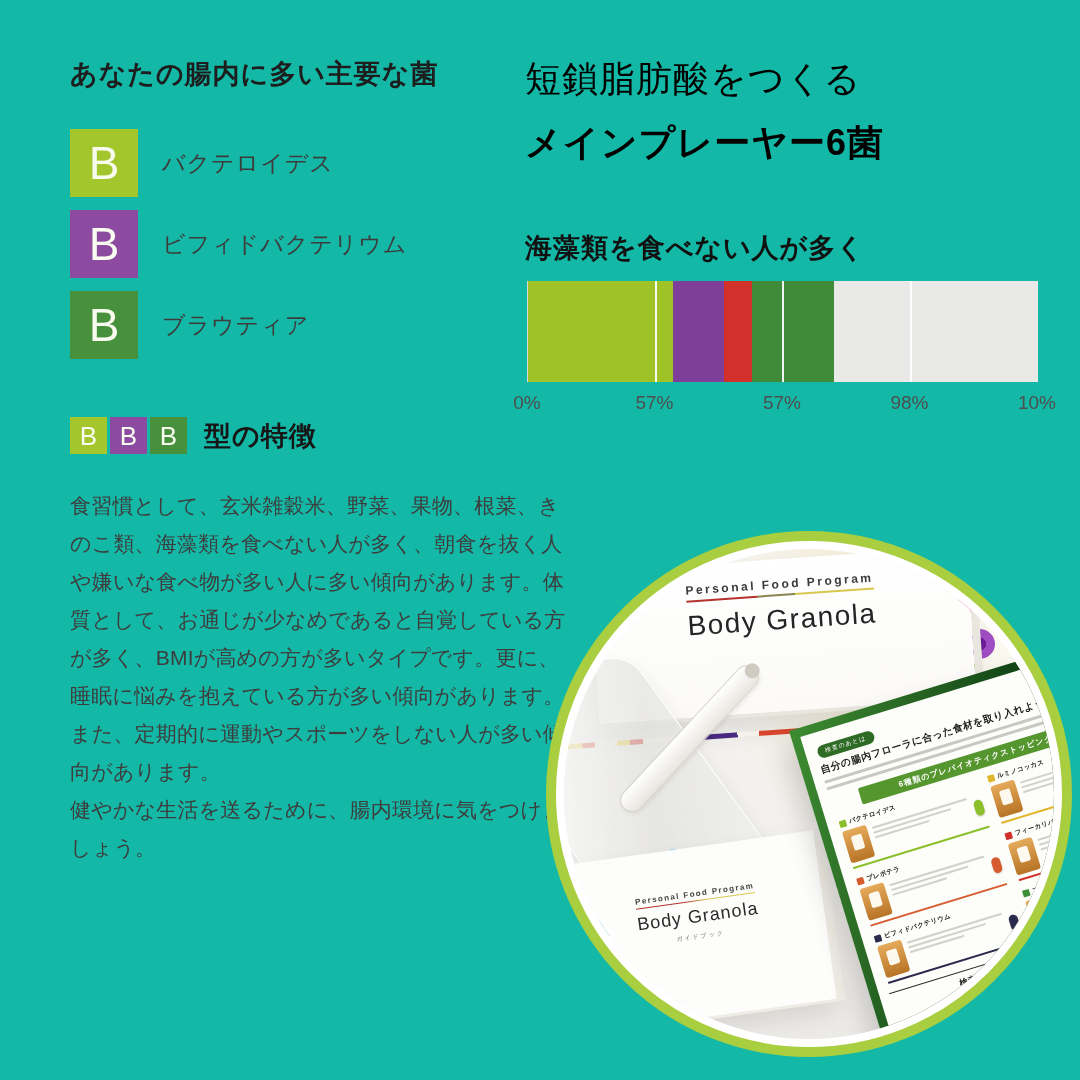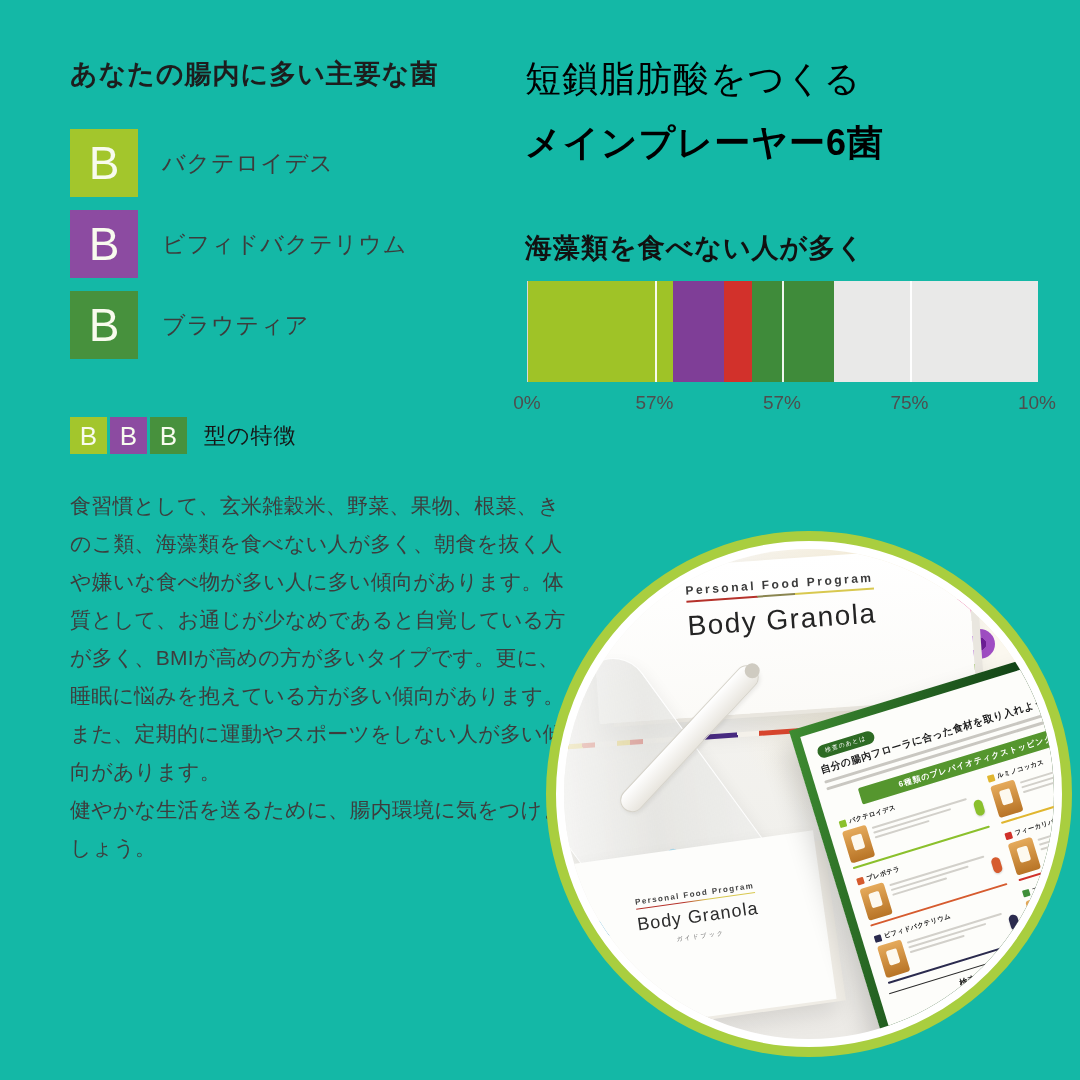--- a/index.html
+++ b/index.html
@@ -11,21 +11,21 @@
   .left-title{left:70px;top:56px;font-size:27px;font-weight:bold;color:#1d1d1d;letter-spacing:1px;}
   .legend{left:70px;top:129px;}
   .legend-row{display:flex;align-items:center;margin-bottom:13px;}
   .sq{width:68px;height:68px;display:flex;align-items:center;justify-content:center;flex:none;}
   .sq span{font-size:46px;font-weight:400;color:#f8fbee;line-height:1;}
   .legend-label{margin-left:24px;font-size:23px;color:#3c3c3c;letter-spacing:1px;}
 
   .type-row{left:70px;top:417px;display:flex;align-items:center;}
   .sq-sm{width:37px;height:37px;display:flex;align-items:center;justify-content:center;flex:none;margin-right:3px;}
   .sq-sm span{font-size:26px;color:#f8fbee;line-height:1;}
-  .type-title{font-size:22px;font-weight:normal;color:#161616;margin-left:14px;letter-spacing:1px;}
+  .type-title{font-size:27px;font-weight:bold;color:#161616;margin-left:14px;letter-spacing:1px;}
 
   .body-text{left:70px;top:487px;width:505px;}
   .body-text p{margin:0;font-size:21px;line-height:38px;color:#3d3d3d;letter-spacing:.2px;}
 
   
   .r-title1{left:525px;top:55px;font-size:36px;font-weight:normal;color:#000;letter-spacing:1px;}
   .r-title2{left:525px;top:119px;font-size:36px;font-weight:bold;color:#000;letter-spacing:1px;}
   .chart-title{left:525px;top:230px;font-size:27px;font-weight:bold;color:#111;letter-spacing:1px;}
 
   .chart{left:527px;top:281px;width:510px;height:152px;}
@@ -162,21 +162,21 @@
         <div class="bar-seg" title="ブラウティア" style="width: 16%; background: rgb(63, 139, 58);"></div>
         <div class="bar-seg" title="" style="width: 40%; background: rgb(233, 233, 232);"></div>
         <div class="bar-grid" style="left: 25%;"></div>
         <div class="bar-grid" style="left: 50%;"></div>
         <div class="bar-grid" style="left: 75%;"></div>
       </div>
     <div class="x-axis">
         <span class="tick" style="left: 0%;">0%</span>
         <span class="tick" style="left: 25%;">57%</span>
         <span class="tick" style="left: 50%;">57%</span>
-        <span class="tick" style="left: 75%;">75%</span>
+        <span class="tick" style="left: 75%;">98%</span>
         <span class="tick" style="left: 100%;">10%</span>
       </div>
   </div>
 
   <div class="abs photo">
     <div class="photo-inner">
       <div class="abs ivory-box"></div>
 
       <div class="abs flowers">
         <div class="flw f1"></div>

